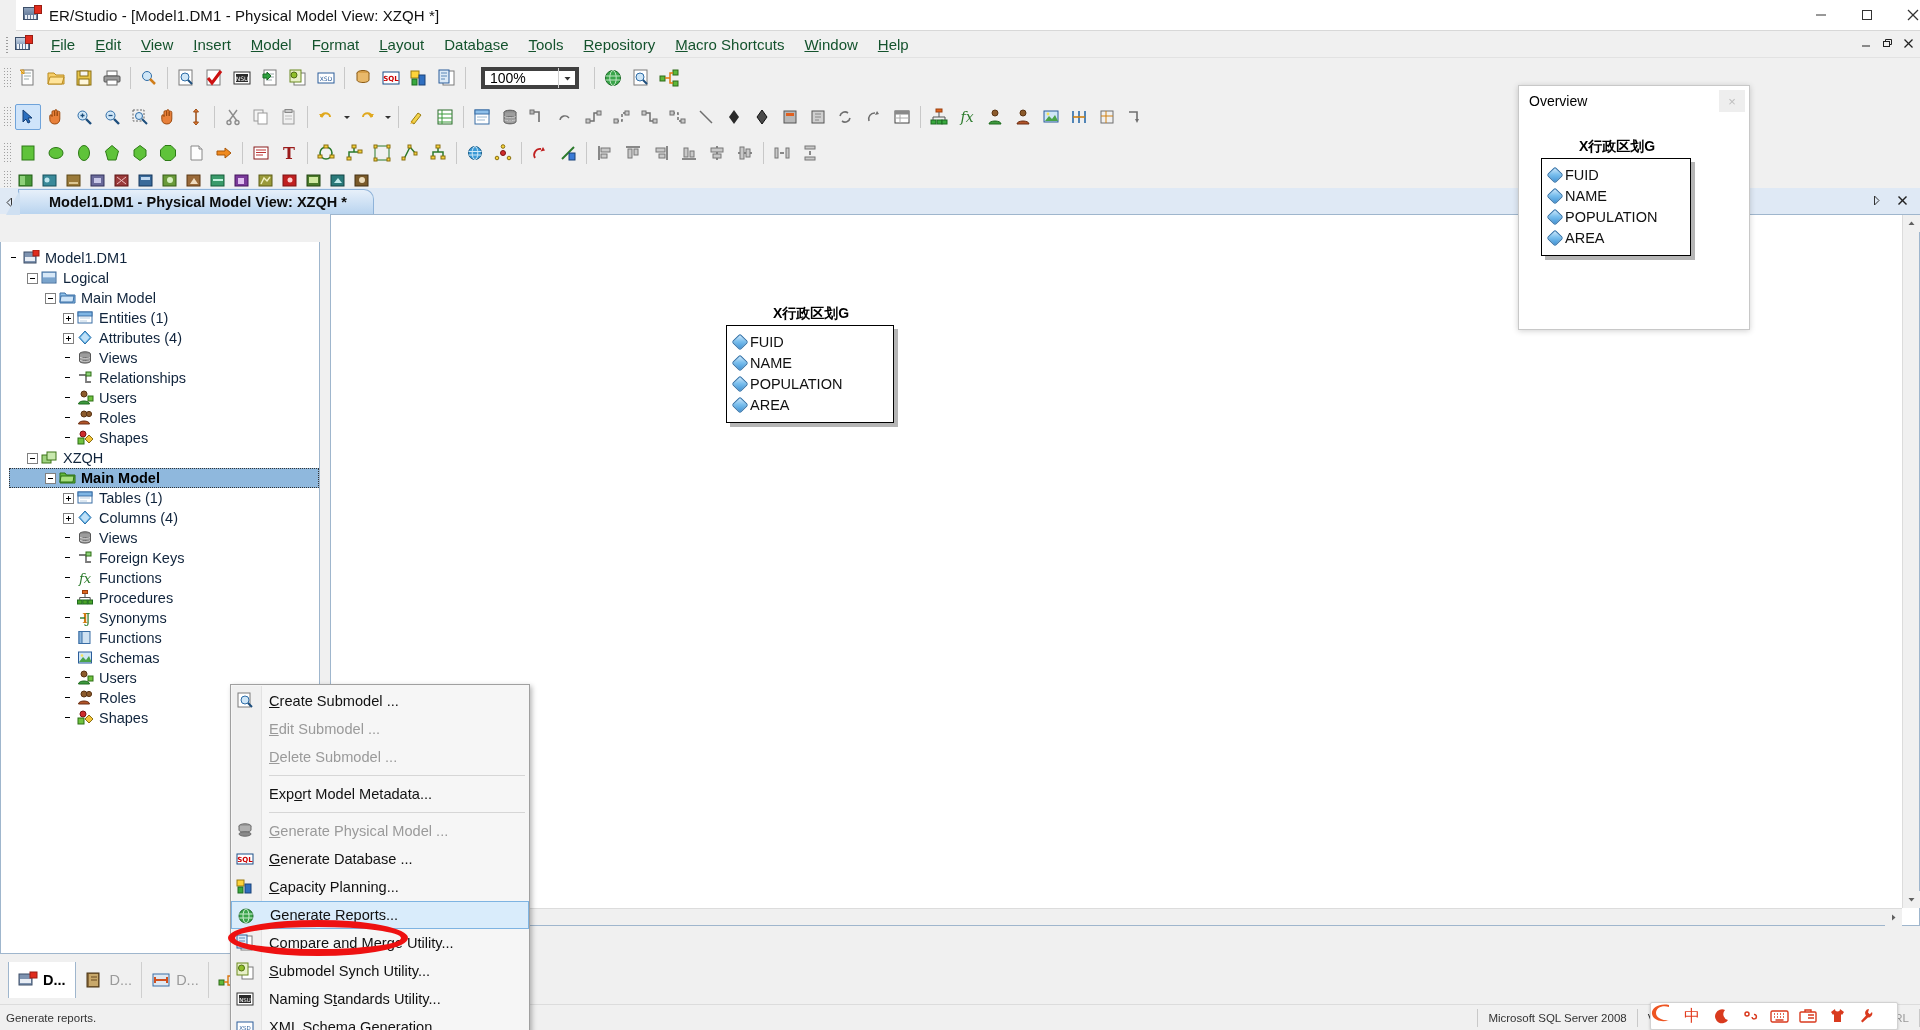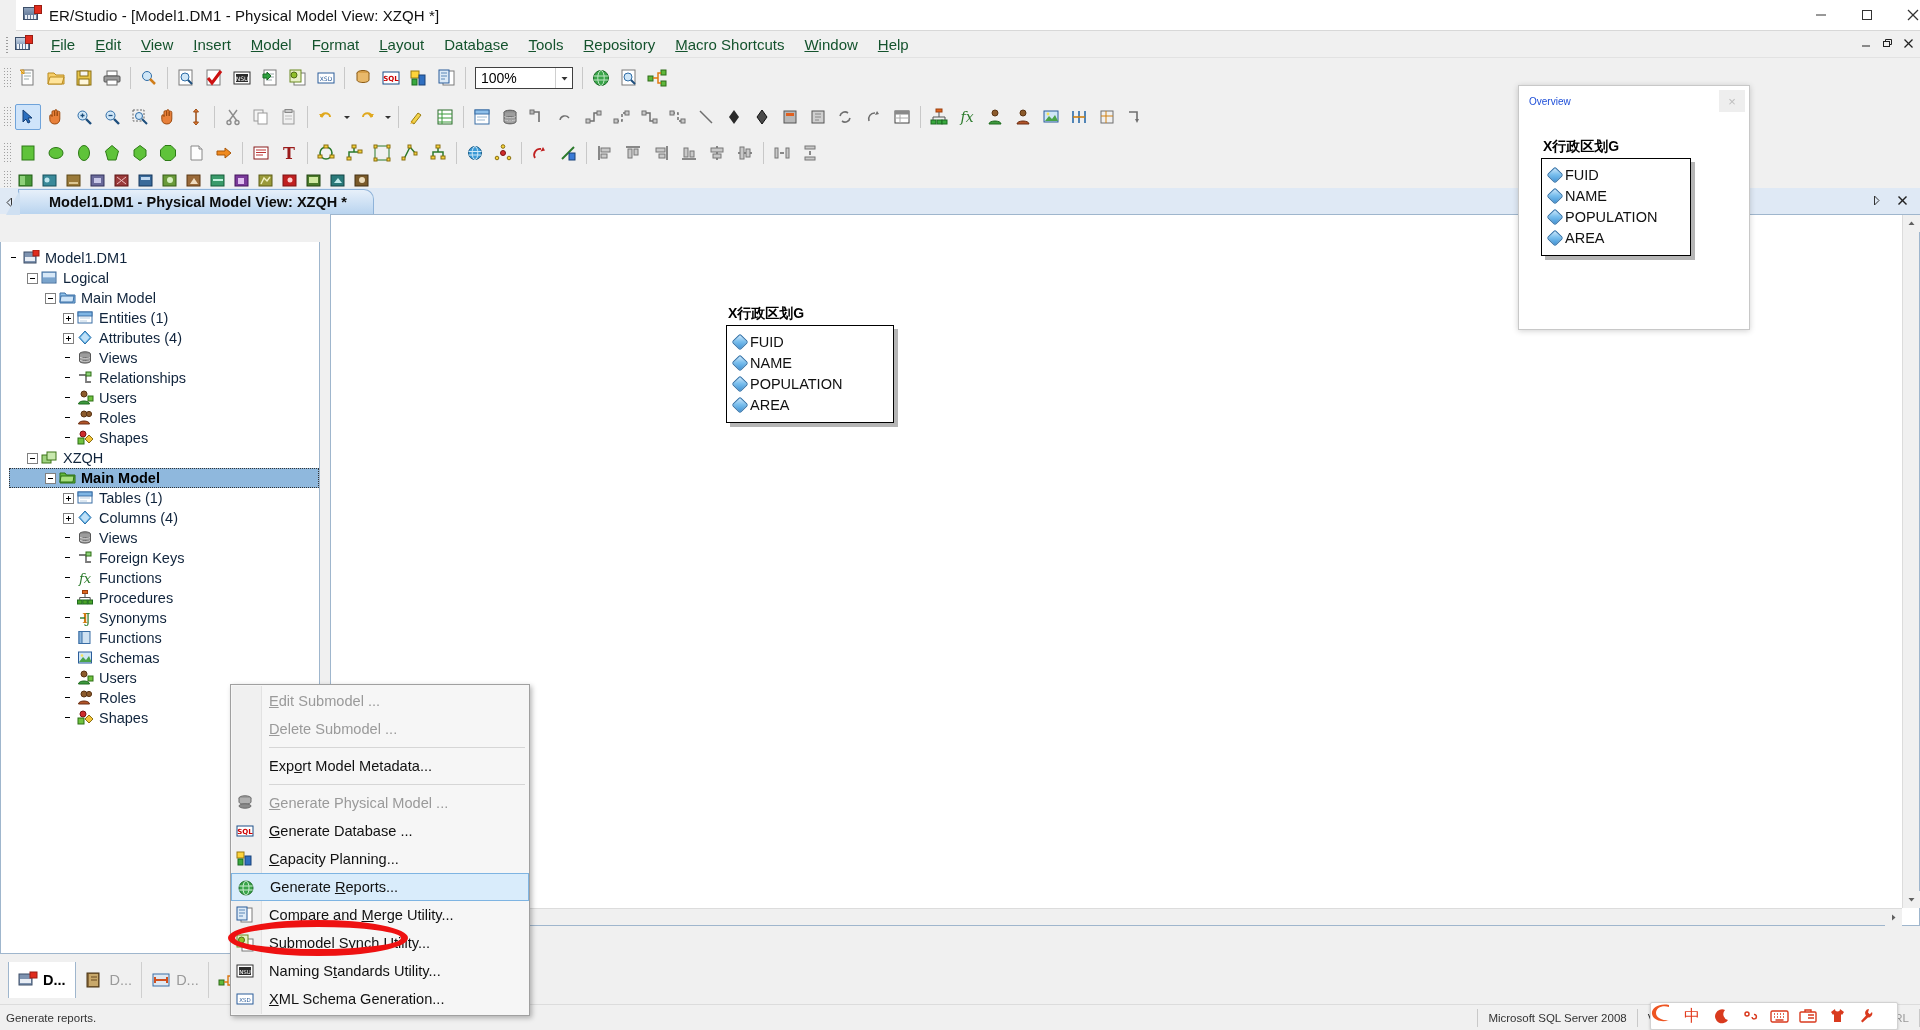--- a/index.html
+++ b/index.html
@@ -103,22 +103,22 @@
   }
   .tbtn {
     width:26px; height:26px; margin:1px; position:relative; flex:none;
     display:flex; align-items:center; justify-content:center; cursor:default;
     border:1px solid transparent; border-radius:2px;
   }
   .tbtn.sel { background:#cfe4fa; border-color:#6fa3da; }
   .tbtn svg { display:block; }
   .tsep { width:1px; height:22px; background:#c8c8c8; margin:0 4px; flex:none; }
   .zoombox {
-    width:98px; height:22px; background:#fff; border:1px solid #404040;
-    display:flex; align-items:center; margin:0 5px; flex:none;
+    width:98px; height:22px; background:#fff; border:4px solid #404040;
+    display:flex; align-items:center; margin:0 11px; flex:none;
     font-size:14px; color:#000;
   }
   .zoombox .zv { flex:1; padding-left:5px; }
   .zoombox .zarrow {
     width:17px; height:20px; border-left:1px solid #cfcfcf;
     display:flex; align-items:center; justify-content:center;
   }
 
   
   .doctabs {
@@ -189,21 +189,21 @@
   .canvas .hscroll {
     position:absolute; left:0; bottom:0; right:17px; height:17px;
     background:#f0f0f0; border-top:1px solid #dcdcdc;
   }
   .sb-arrow {
     position:absolute; width:17px; height:17px; background:#f0f0f0;
     display:flex; align-items:center; justify-content:center; font-size:8px; color:#606060;
   }
 
   
-  .entity { position:absolute; cursor:default; }
+  .entity { position:absolute; cursor:default;text-align:center; }
   .entity .etitle {
     font-size:14px; font-weight:bold; color:#000; margin-bottom:2px;
     padding-left:2px; letter-spacing:0px;
   }
   .entity .ebody {
     background:#fff; border:1px solid #000; padding:5px 7px 7px 7px;
     box-shadow: 4px 4px 0 rgba(120,120,120,0.55);
   }
   .attr { display:flex; align-items:center; height:21px; font-size:14.5px; color:#111; }
   .diamond {
@@ -243,21 +243,21 @@
 
   
   .overview {
     position:absolute; left:1518px; top:85px; width:232px; height:245px;
     background:#fff; border:1px solid #c8c8c8;
     box-shadow:0 1px 6px rgba(0,0,0,0.18); z-index:40;
   }
   .overview .ov-head {
     height:30px; display:flex; align-items:center; padding:0 4px 0 10px;
   }
-  .overview .ov-title { font-size:10px; color:#1d4ed8; }
+  .overview .ov-title { font-size:14px; color:#000000; }
   .overview .ov-close {
     margin-left:auto; width:26px; height:22px; background:#eeeeee;
     display:flex; align-items:center; justify-content:center;
     font-size:13px; color:#bdbdbd;
   }
   .overview .ov-body { position:relative; height:212px; }
 
   
   .bottabs {
     position:absolute; left:0; top:962px; width:1920px; height:42px;
@@ -1341,20 +1341,28 @@
           <svg width="7" height="7" viewBox="0 0 7 7">
               <path d="M2 0.5 L5.5 3.5 L2 6.5z" fill="#606060"></path>
             </svg>
         </div>
       </div>
     </div>
 
     <div class="ctxmenu">
       <div class="gutter"></div>
       <div id="ctx-items">
+          <div class="ci">
+            <span class="ciicon"><svg width="18" height="18" viewBox="0 0 18 18">
+                <rect x="2" y="1" width="12" height="14" fill="#fff" stroke="#7a7a7a"></rect>
+                <circle cx="9" cy="8" r="4" fill="#cfe6f7" stroke="#2e6ca6"></circle>
+                <line x1="12" y1="11" x2="16" y2="15" stroke="#1d4e7d" stroke-width="2"></line>
+              </svg></span>
+            <span><u>C</u>reate Submodel ...</span>
+          </div>
           <div class="ci disabled">
             <span><u>E</u>dit Submodel ...</span>
           </div>
           <div class="ci disabled">
             <span><u>D</u>elete Submodel ...</span>
           </div>
           <div class="csep"></div>
           <div class="ci">
             <span>Exp<u>o</u>rt Model Metadata...</span>
           </div>

